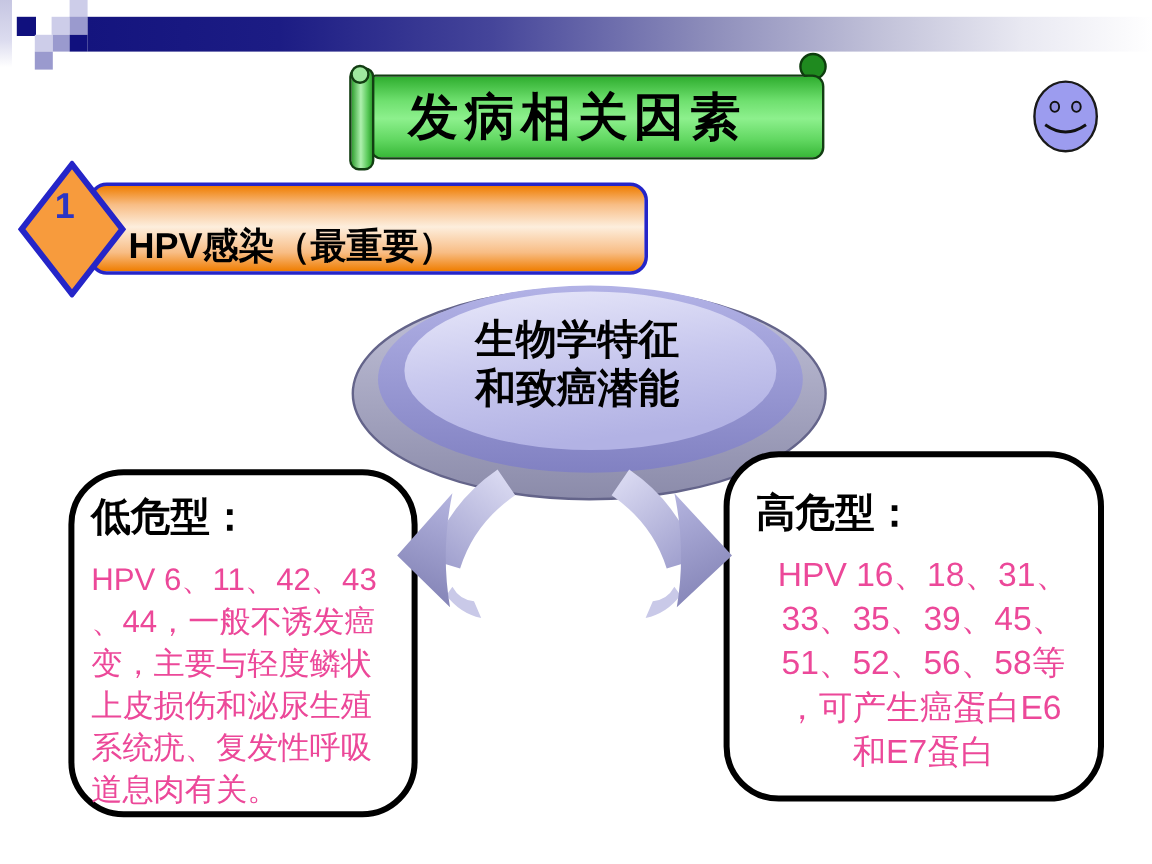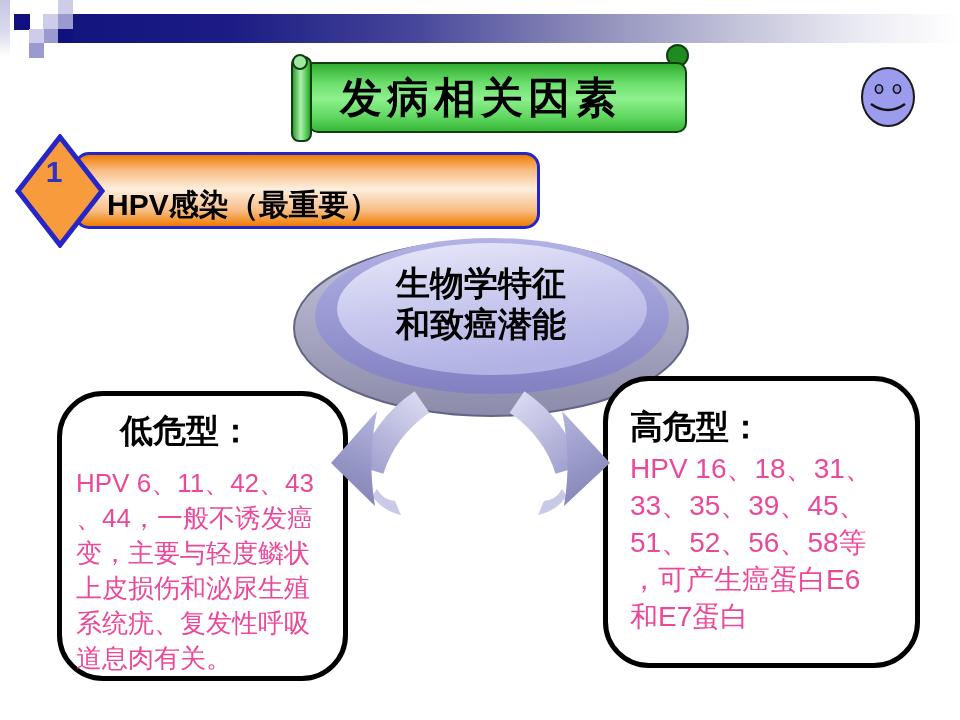--- a/index.html
+++ b/index.html
@@ -46,25 +46,25 @@
   .disc{position:absolute;left:290px;top:232px;}
   .disc-label{position:absolute;left:396px;top:263px;
     font-family:"DejaVu Serif", serif;font-weight:bold;font-size:34px;line-height:41px;
     color:#000;white-space:pre-line;}
   
   .risk-box{position:absolute;box-sizing:border-box;background:#ffffff;
     border:5px solid #000000;border-radius:46px;}
   .risk-box.low{left:57px;top:391px;width:291px;height:290px;padding:13px 8px 0 14px;}
   .risk-box.high{left:603px;top:376px;width:317px;height:292px;padding:24px 6px 0 22px;}
   .risk-title{font-size:33px;font-weight:bold;color:#000;}
-  .risk-box.low .risk-title{margin-bottom:12px;margin-left:44px;}
-  .risk-box.high .risk-title{margin-bottom:0;}
+  .risk-box.low .risk-title{margin-bottom:12px;}
+  .risk-box.high .risk-title{margin-bottom:10px;}
   .risk-body{color:#ec4899;white-space:pre-line;}
   .risk-box.low .risk-body{font-size:26px;line-height:35px;}
-  .risk-box.high .risk-body{font-size:28px;line-height:37px;}
+  .risk-box.high .risk-body{font-size:28px;line-height:37px;text-align:center;}
   
   .arrows{position:absolute;left:0;top:0;pointer-events:none;}
 </style>
 </head>
 <body>
 
 <div class="slide">
 
   <div class="hdr-strip"></div>
   <div class="sq sq-light" style="left:58px;top:0;width:15px;height:15px"></div>

